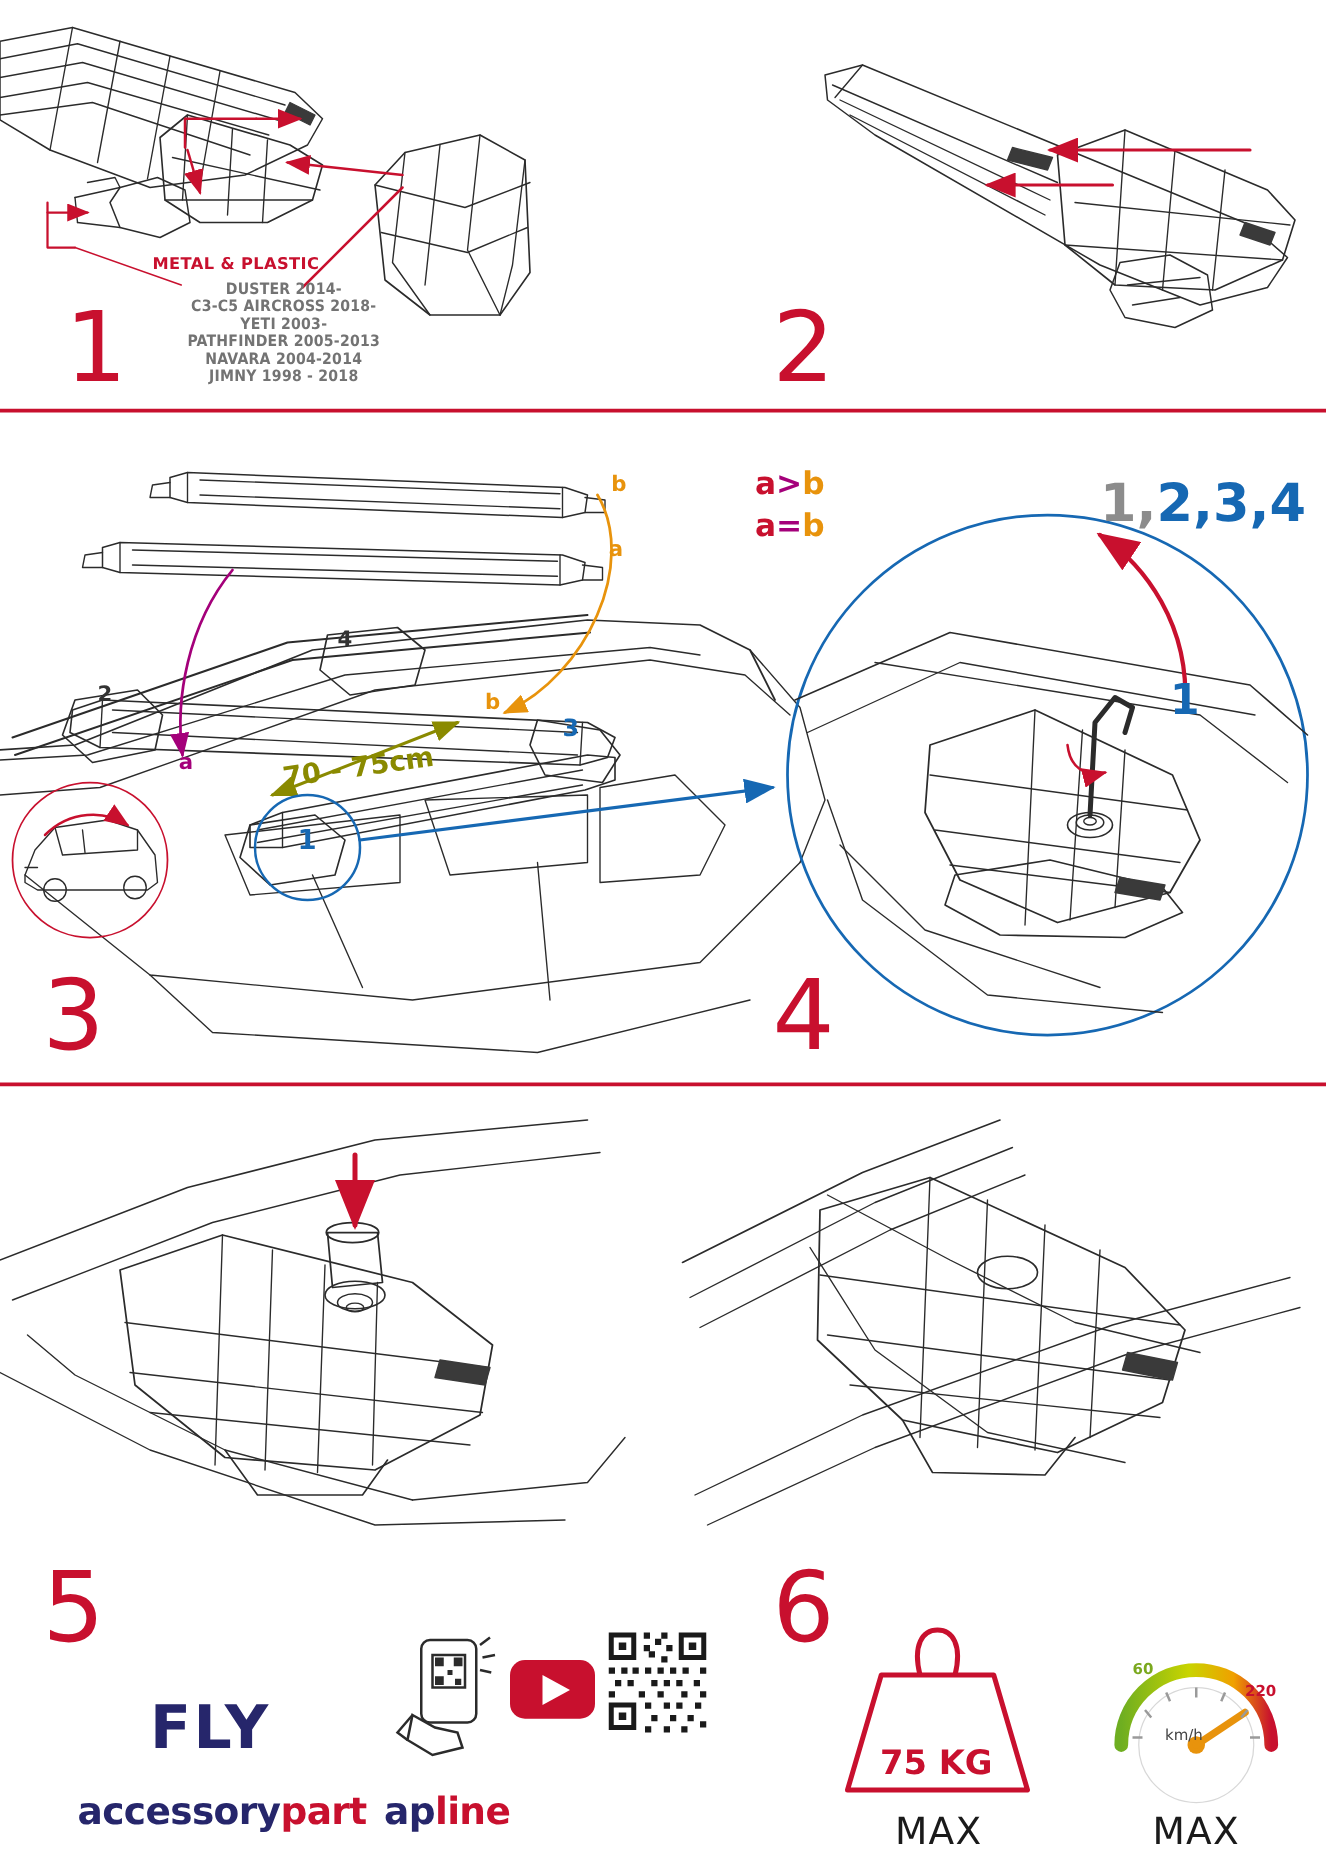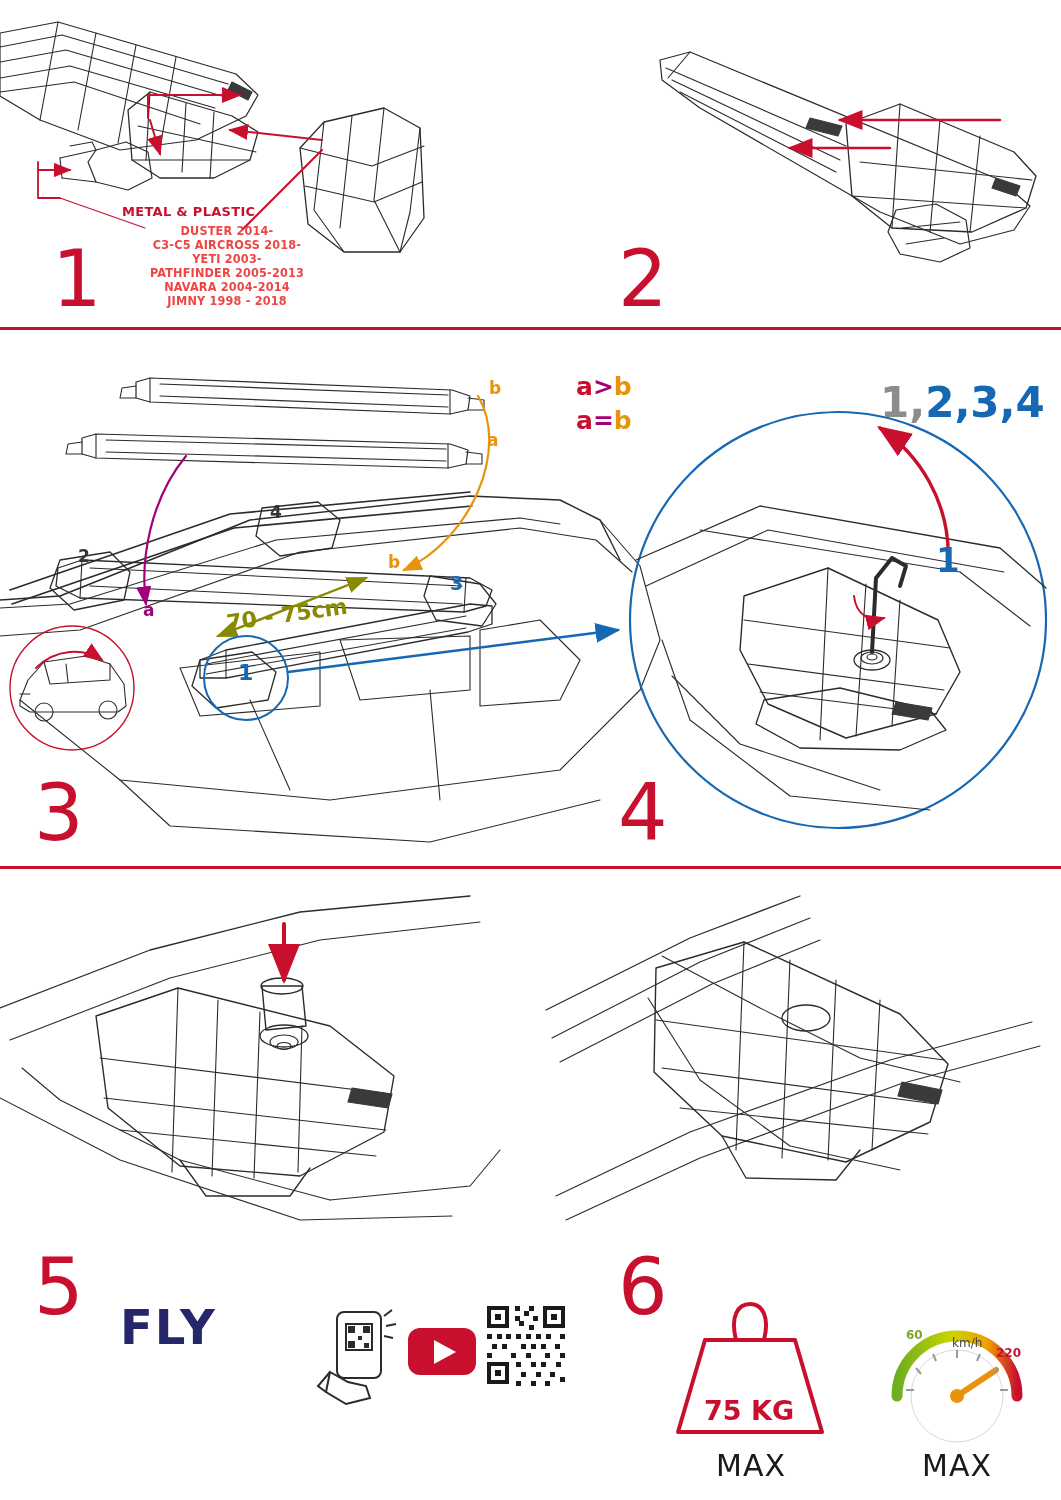--- a/index.html
+++ b/index.html
@@ -42,21 +42,21 @@
     font-size: 13px;
     font-weight: bold;
     letter-spacing: .3px;
     text-align: left;
     width: 210px;
   }
   .veh-list {
     position: absolute;
     width: 210px;
     text-align: center;
-    color: #ef4444;
+    color: #737373;
     font-family: "DejaVu Sans Condensed", "DejaVu Sans", sans-serif;
     font-size: 12.5px;
     font-weight: bold;
     line-height: 1.12;
     letter-spacing: .2px;
   }
 
   
   svg.layer { position: absolute; left:0; top:0; width: 1061px; height: 1500px; pointer-events: none; }
 
@@ -522,36 +522,39 @@
   <div class="lbl lbl-b" style="left:489px; top:378px; font-size:17px;">b</div>
   <div class="lbl lbl-b" style="left:487px; top:430px; font-size:17px; color:#e8930c;">a</div>
   <div class="lbl lbl-a" style="left:143px; top:600px; font-size:17px;">a</div>
   <div class="lbl lbl-b" style="left:388px; top:552px; font-size:17px;">b</div>
   <div class="lbl lbl-dark" style="left:78px; top:546px; font-size:17px;">2</div>
   <div class="lbl lbl-dark" style="left:270px; top:502px; font-size:17px;">4</div>
   <div class="lbl lbl-blue" style="left:450px; top:572px; font-size:19px;">3</div>
   <div class="circle-num" style="left:238px; top:660px; font-size:22px;">1</div>
   <div class="dim-txt" style="left:226px; top:602px;">70 - 75cm</div>
 
-  <div class="ab-block" style="left:576px; top:370px;">
+  <div class="ab-block" style="left:604px; top:370px;">
     <div>
       <span class="ab-a">a</span><span class="ab-eq">&gt;</span><span class="ab-b">b</span>
     </div>
     <div>
       <span class="ab-a">a</span><span class="ab-eq">=</span><span class="ab-b">b</span>
     </div>
   </div>
 
   <div class="seq1234" style="left:880px; top:378px;">
     <span class="g">1,</span><span class="b">2,3,4</span>
   </div>
   <div class="circle-num" style="left:936px; top:540px; font-size:34px;">1</div>
 
-  <div class="fly" style="left:120px; top:1299px;">FLY</div>
+  <div class="fly" style="left:120px; top:1354px;">FLY</div>
+  <div class="accpart" style="left:62px; top:1432px;">
+    <span class="acc">accessory</span><span class="part">part</span><span class="ap" style="padding-left:14px;">ap</span><span class="line">line</span>
+  </div>
 
   <div class="kgtext" style="left:704px; top:1372px;margin-top:23px;">75 KG</div>
   <div class="maxlabel" style="left:716px; top:1448px;">MAX</div>
   <div class="maxlabel" style="left:922px; top:1448px;">MAX</div>
-  <div class="kmh" style="left:932px; top:1336px;margin-left:20px;">km/h</div>
+  <div class="kmh" style="left:932px; top:1381px;">km/h</div>
   <div class="gauge-num" style="left:906px; top:1328px;">60</div>
   <div class="gauge-num hi" style="left:996px; top:1346px;">220</div>
 
 </div>
 
 </body></html>

